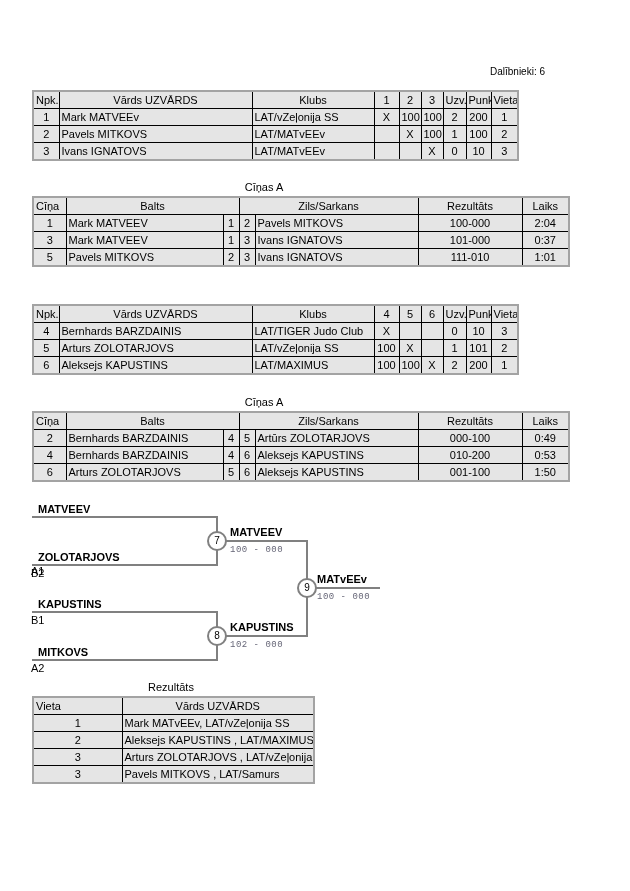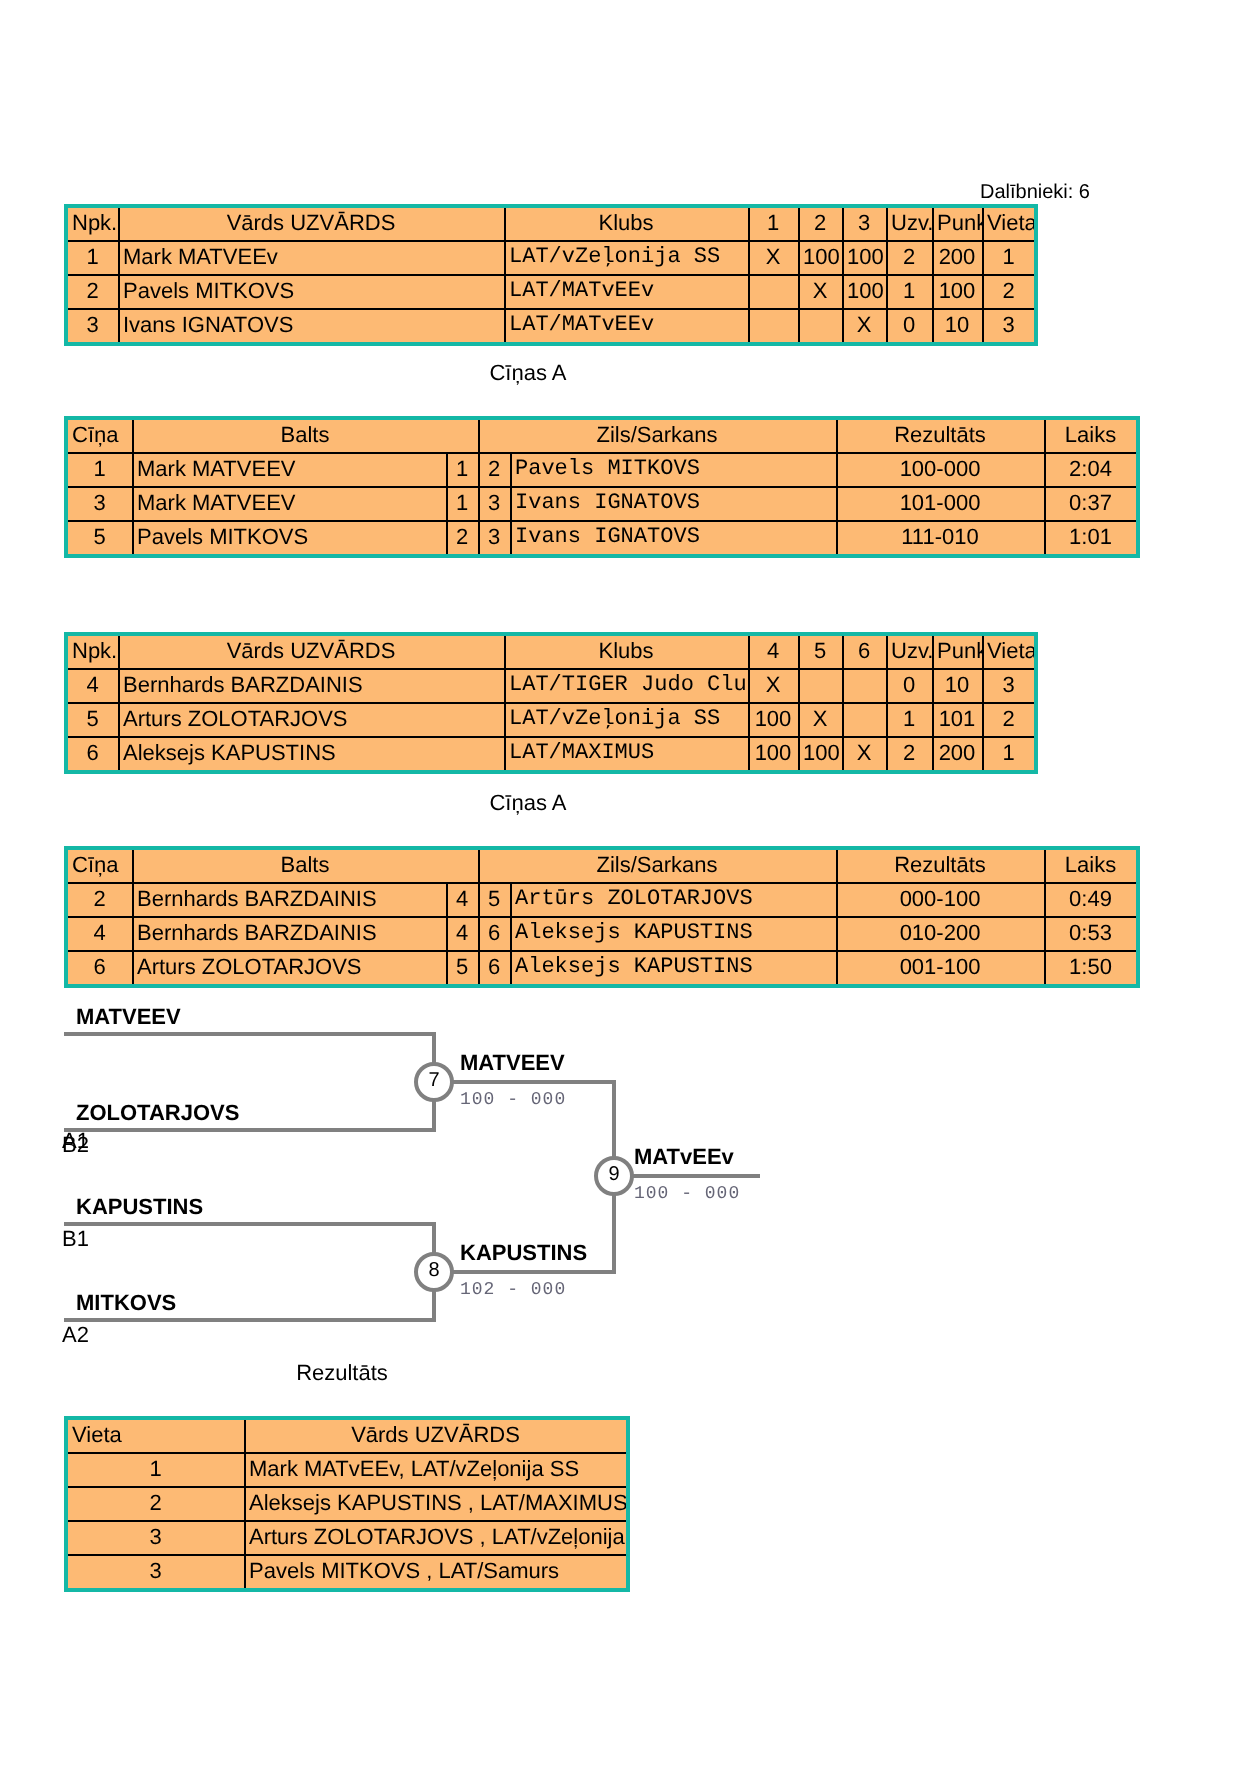--- a/index.html
+++ b/index.html
@@ -8,49 +8,49 @@
     font-family:"Liberation Sans", sans-serif; color:#000; overflow:hidden;
   }
   .title {
     position:absolute; top:42px; left:0; width:580px; text-align:center;
     font-size:22px; font-weight:bold; white-space:pre;
   }
   .slabel { position:absolute; font-size:11px; text-align:center; width:200px; }
   .pcount { position:absolute; font-size:10px; text-align:right; width:110px; }
 
   table.tbl { position:absolute; border-collapse:collapse; table-layout:fixed;
-              border:2px solid #14b8a6; background:#fdba74;margin-top:12px; }
+              border:2px solid #a3a3a3; background:#e5e5e5; }
   .tbl th, .tbl td {
     border:1px solid #000; font-size:11px; font-weight:normal;
     height:16px; padding:0 2px; white-space:nowrap; overflow:hidden; line-height:1.1;
   }
   .ctr { text-align:center; }
   .lft { text-align:left; }
   .pl18 { padding-left:18px; }
   .pl12 { padding-left:12px; }
   .pl8  { padding-left:8px; }
-  .pl5  { padding-left:5px;font-family:Liberation Mono, monospace; }
+  .pl5  { padding-left:5px; }
   .pl3  { padding-left:3px; }
   .thickl { border-left:2px solid #000; }
 
   
   .bl    { position:absolute; background:#808080; }
   .bname { position:absolute; font-size:11px; font-weight:bold; }
   .bseed { position:absolute; font-size:11px; }
   .bscore{ position:absolute; font-size:9px; color:#666677; letter-spacing:0.5px;font-family:Liberation Mono, monospace; }
   .bnode { position:absolute; width:16px; height:16px; border:2px solid #808080;
            border-radius:50%; background:#fff; font-size:10px; line-height:16px;
            text-align:center; color:#000; }
 </style>
 </head>
 <body>
 
 <div class="page">
 
-  <div class="pcount" style="left:435px; top:66px;margin-top:25px;">Dalībnieki: 6</div>
+  <div class="pcount" style="left:435px; top:66px;">Dalībnieki: 6</div>
 
   <table class="tbl" style="left:32px; top:90px; width:485px;">
     <colgroup>
       <col style="width:26px">
         <col style="width:193px">
         <col style="width:122px">
       <col style="width:25px">
         <col style="width:22px">
         <col style="width:22px">
       <col style="width:23px">

